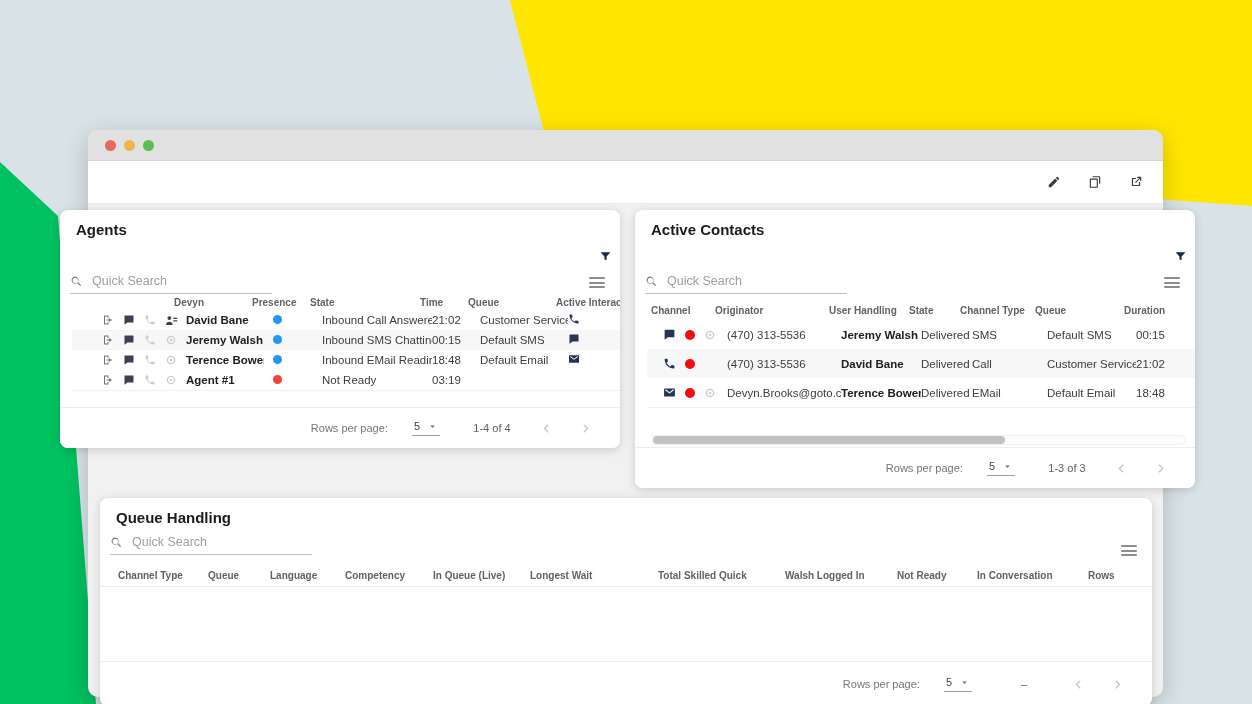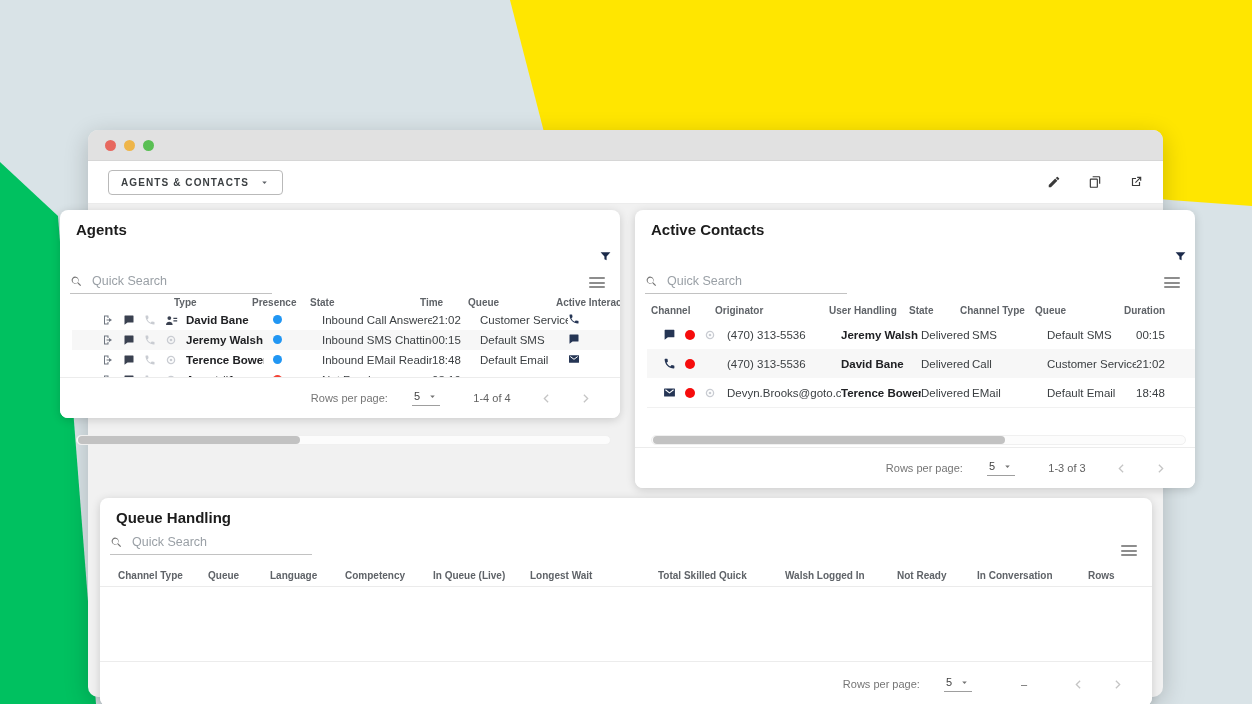--- a/index.html
+++ b/index.html
@@ -26,21 +26,21 @@
   
   .ic{display:inline-flex;}
   .ic svg{display:block;}
   .nv{color:#253554}          
   .dk{color:#3a4150}          
   .md{color:#6f7680}          
   .lt{color:#c9ccd2}          
 
   
   .card{position:absolute;background:#fff;border-radius:8px;box-shadow:0 2px 10px rgba(0,0,0,.16);}
-  #card-agents  {left:60px; top:210px;width:560px; height:208px;}
+  #card-agents  {left:60px; top:210px;width:560px; height:238px;}
   #card-contacts{left:635px;top:210px;width:560px; height:278px;}
   #card-queue   {left:100px;top:498px;width:1052px;height:208px;}
   .card-title{position:absolute;left:16px;top:11px;font-size:15px;font-weight:700;color:#1c1c1c;}
   .funnel{position:absolute;top:40px;right:8px;color:#1b2a4a;cursor:pointer;}
   #card-queue .menu{top:47px;}
   .menu{position:absolute;right:15px;top:67px;width:16px;cursor:pointer;}
   .menu i{display:block;height:2px;background:#8d8d8d;margin:0 0 2.5px;border-radius:1px;}
   .search{position:absolute;left:10px;width:202px;display:flex;align-items:center;gap:7px;
           border-bottom:1px solid #c2c2c2;padding-bottom:4px;color:#757575;}
   #card-agents .search,#card-contacts .search{top:63px;}
@@ -152,28 +152,20 @@
   <div class="shape yellow"></div>
   <div class="shape green"></div>
 
   <div class="window">
     <div class="titlebar">
       <span class="tl r"></span>
       <span class="tl y"></span>
       <span class="tl g"></span>
     </div>
     <div class="toolbar">
-      <button class="view-btn">
-        <span>AGENTS &amp; CONTACTS</span>
-        <span class="ic">
-            <svg width="11" height="11">
-              <use href="#i-caret"></use>
-            </svg>
-          </span>
-      </button>
       <div class="tb-icons">
         <span class="ic">
             <svg width="14" height="14">
               <use href="#i-edit"></use>
             </svg>
           </span>
         <span class="ic">
             <svg width="14" height="14">
               <use href="#i-copy"></use>
             </svg>
@@ -203,21 +195,21 @@
       <input placeholder="Quick Search" style="">
     </div>
     <div class="menu">
         <i></i>
         <i></i>
         <i></i>
       </div>
 
     <div class="thead ag-grid">
       <div></div>
-      <div>Type</div>
+      <div>Devyn</div>
       <div>Presence</div>
       <div>State</div>
       <div>Time</div>
       <div>Queue</div>
       <div>Active Interactions</div>
     </div>
 
     <div class="row ag-grid" style="top:100px">
       <div class="cell icons">
         <span class="ic md">

